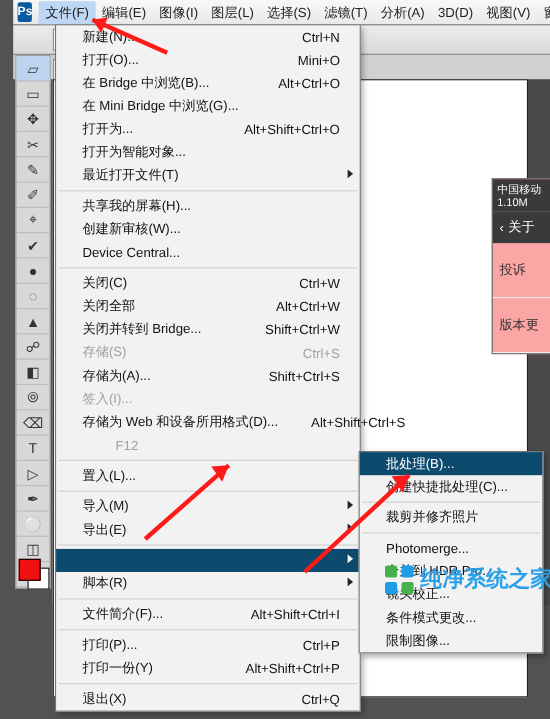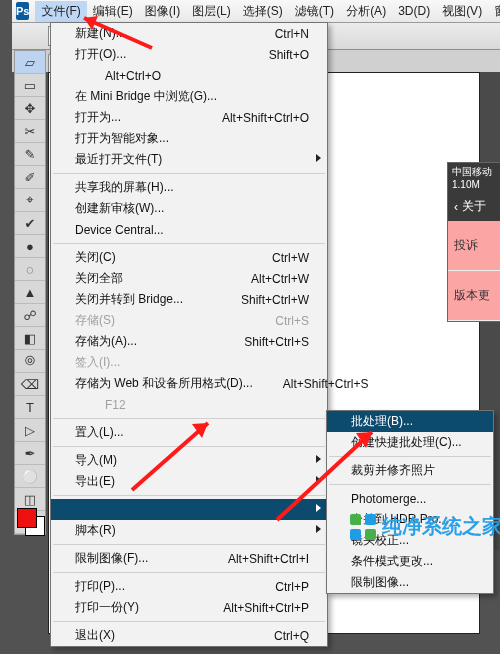--- a/index.html
+++ b/index.html
@@ -134,23 +134,24 @@
     </div>
   </div>
 
   <div class="menu menu1" id="menu1">
       <div class="row">
         <span class="lbl">新建(N)...</span>
         <span class="sc">Ctrl+N</span>
       </div>
       <div class="row">
         <span class="lbl">打开(O)...</span>
-        <span class="sc">Shift+O</span>
-      </div>
-      <div class="row">
+        <span class="sc">Mini+O</span>
+      </div>
+      <div class="row">
+        <span class="lbl">在 Bridge 中浏览(B)...</span>
         <span class="sc">Alt+Ctrl+O</span>
       </div>
       <div class="row">
         <span class="lbl">在 Mini Bridge 中浏览(G)...</span>
       </div>
       <div class="row">
         <span class="lbl">打开为...</span>
         <span class="sc">Alt+Shift+Ctrl+O</span>
       </div>
       <div class="row">
@@ -217,21 +218,21 @@
       <div class="row sep"></div>
       <div class="row hi">
         <span class="arrow"></span>
       </div>
       <div class="row">
         <span class="lbl">脚本(R)</span>
         <span class="arrow"></span>
       </div>
       <div class="row sep"></div>
       <div class="row">
-        <span class="lbl">限制图像(F)...</span>
+        <span class="lbl">文件简介(F)...</span>
         <span class="sc">Alt+Shift+Ctrl+I</span>
       </div>
       <div class="row sep"></div>
       <div class="row">
         <span class="lbl">打印(P)...</span>
         <span class="sc">Ctrl+P</span>
       </div>
       <div class="row">
         <span class="lbl">打印一份(Y)</span>
         <span class="sc">Alt+Shift+Ctrl+P</span>

